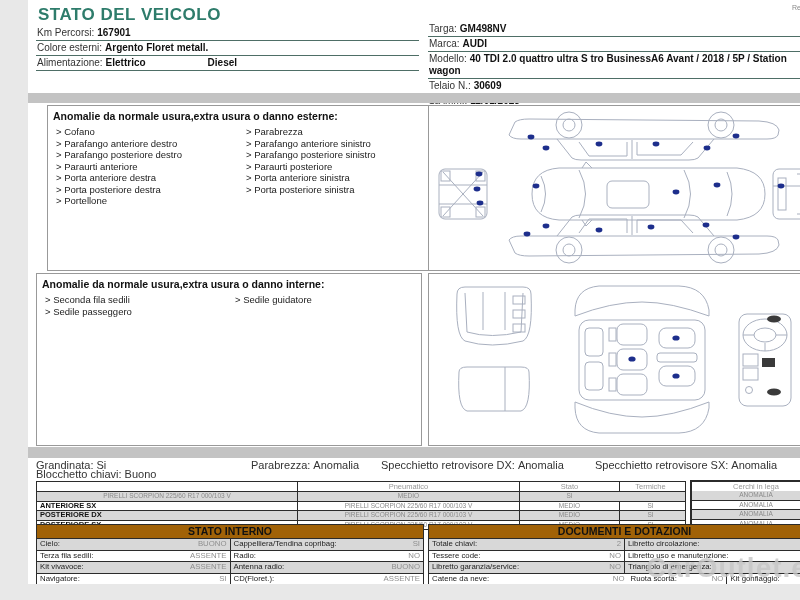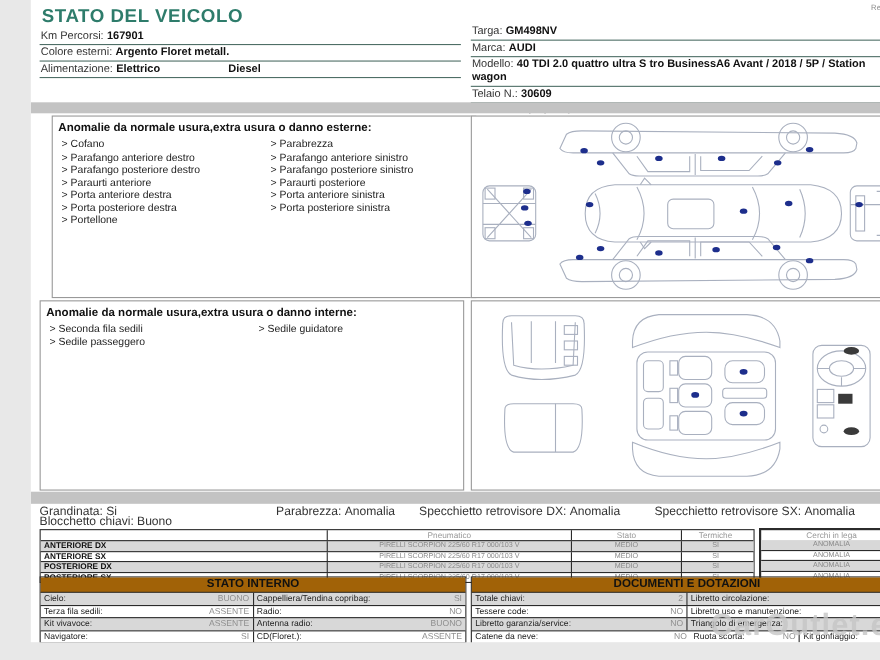--- a/index.html
+++ b/index.html
@@ -252,21 +252,20 @@
   <div class="sum" style="left:8px;top:470px;"><span>Blocchetto chiavi:</span><span class="v">Buono</span></div>
 
   <div class="tyre-main">
     <div class="tyre-row">
       <div class="t-head"></div>
       <div class="t-head">Pneumatico</div>
       <div class="t-head">Stato</div>
       <div class="t-head">Termiche</div>
     </div>
     <div class="tyre-row t-data alt">
-      <div class="t-pos">ANTERIORE DX</div>
       <div class="t-val">PIRELLI SCORPION 225/60 R17 000/103 V</div>
       <div class="t-val">MEDIO</div>
       <div class="t-val">SI</div>
     </div>
     <div class="tyre-row t-data">
       <div class="t-pos">ANTERIORE SX</div>
       <div class="t-val">PIRELLI SCORPION 225/60 R17 000/103 V</div>
       <div class="t-val">MEDIO</div>
       <div class="t-val">SI</div>
     </div>

